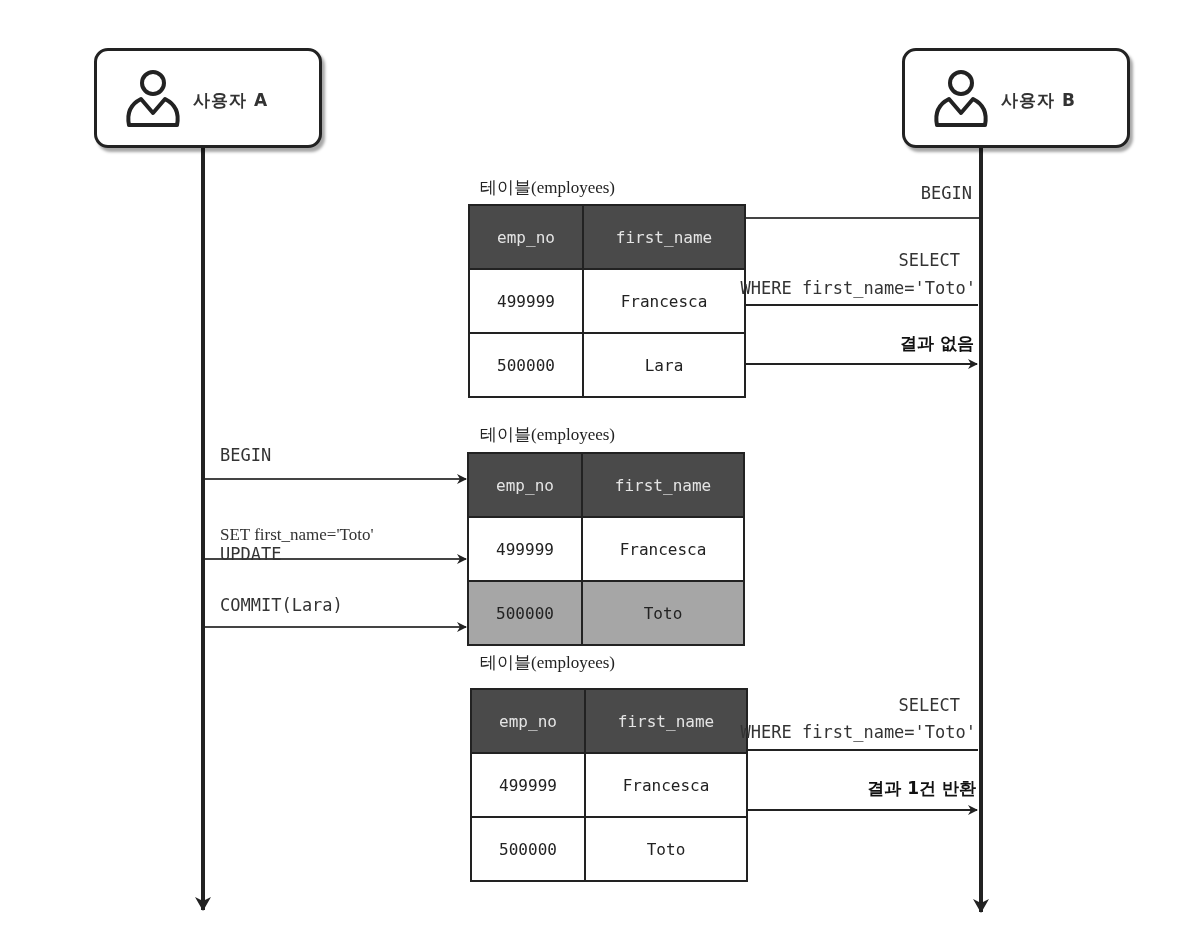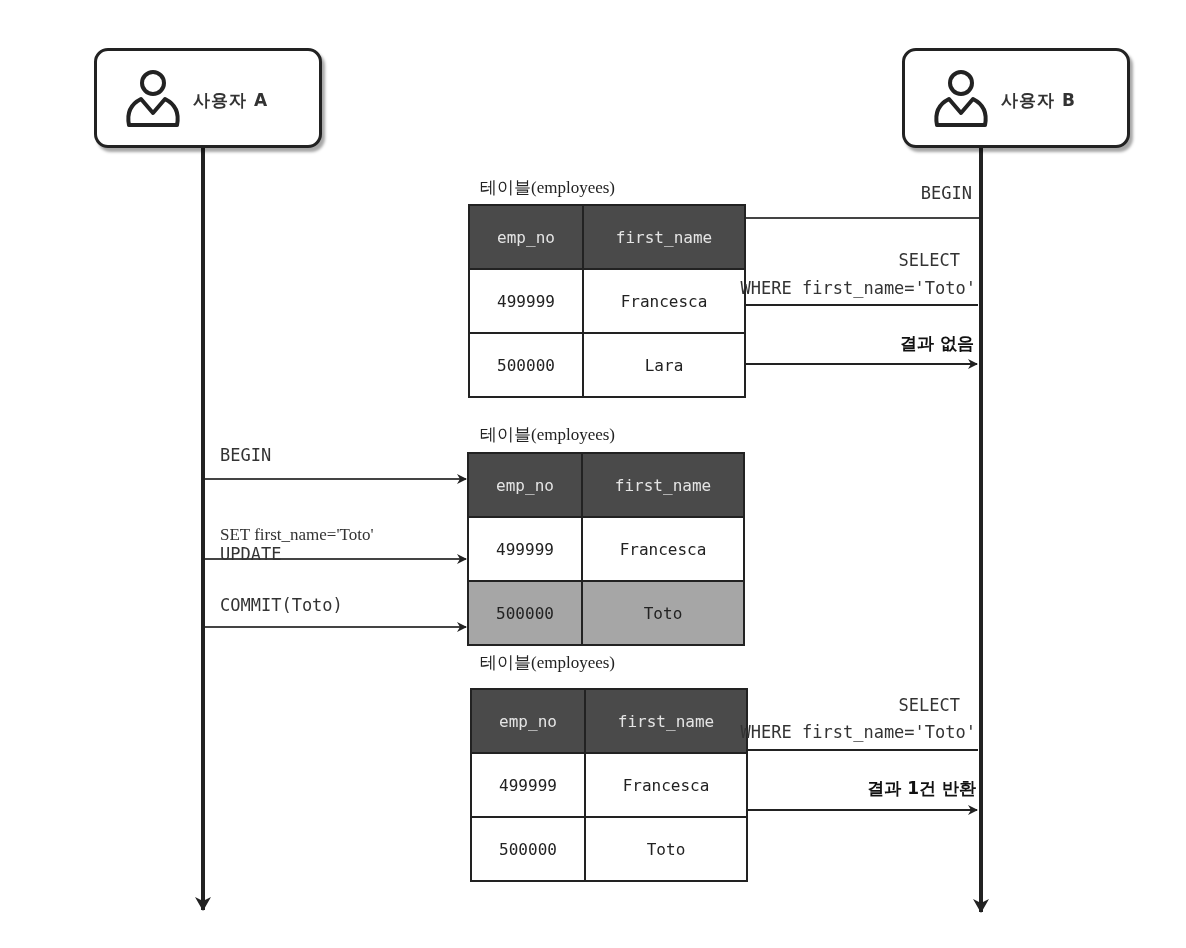--- a/index.html
+++ b/index.html
@@ -122,17 +122,17 @@
   </table>
 
 <div class="msg right" style="right:214px; top:180px;">BEGIN</div>
 <div class="msg right" style="right:226px; top:247px;">SELECT</div>
 <div class="msg right" style="right:210px; top:275px;">WHERE first_name='Toto'</div>
 <div class="msg right bold" style="right:212px; top:330px;">결과 없음</div>
 
 <div class="msg" style="left:220px; top:442px;">BEGIN</div>
 <div class="msg" style="left:220px; top:496px;margin-top:45px;">UPDATE</div>
 <div class="msg" style="left:220px; top:522px;font-family:Liberation Serif, serif;">SET first_name='Toto'</div>
-<div class="msg" style="left:220px; top:592px;">COMMIT(Toto)</div>
+<div class="msg" style="left:220px; top:592px;">COMMIT(Lara)</div>
 
 <div class="msg right" style="right:226px; top:692px;">SELECT</div>
 <div class="msg right" style="right:210px; top:719px;">WHERE first_name='Toto'</div>
 <div class="msg right bold" style="right:210px; top:775px;">결과 1건 반환</div>
 
 </body></html>

